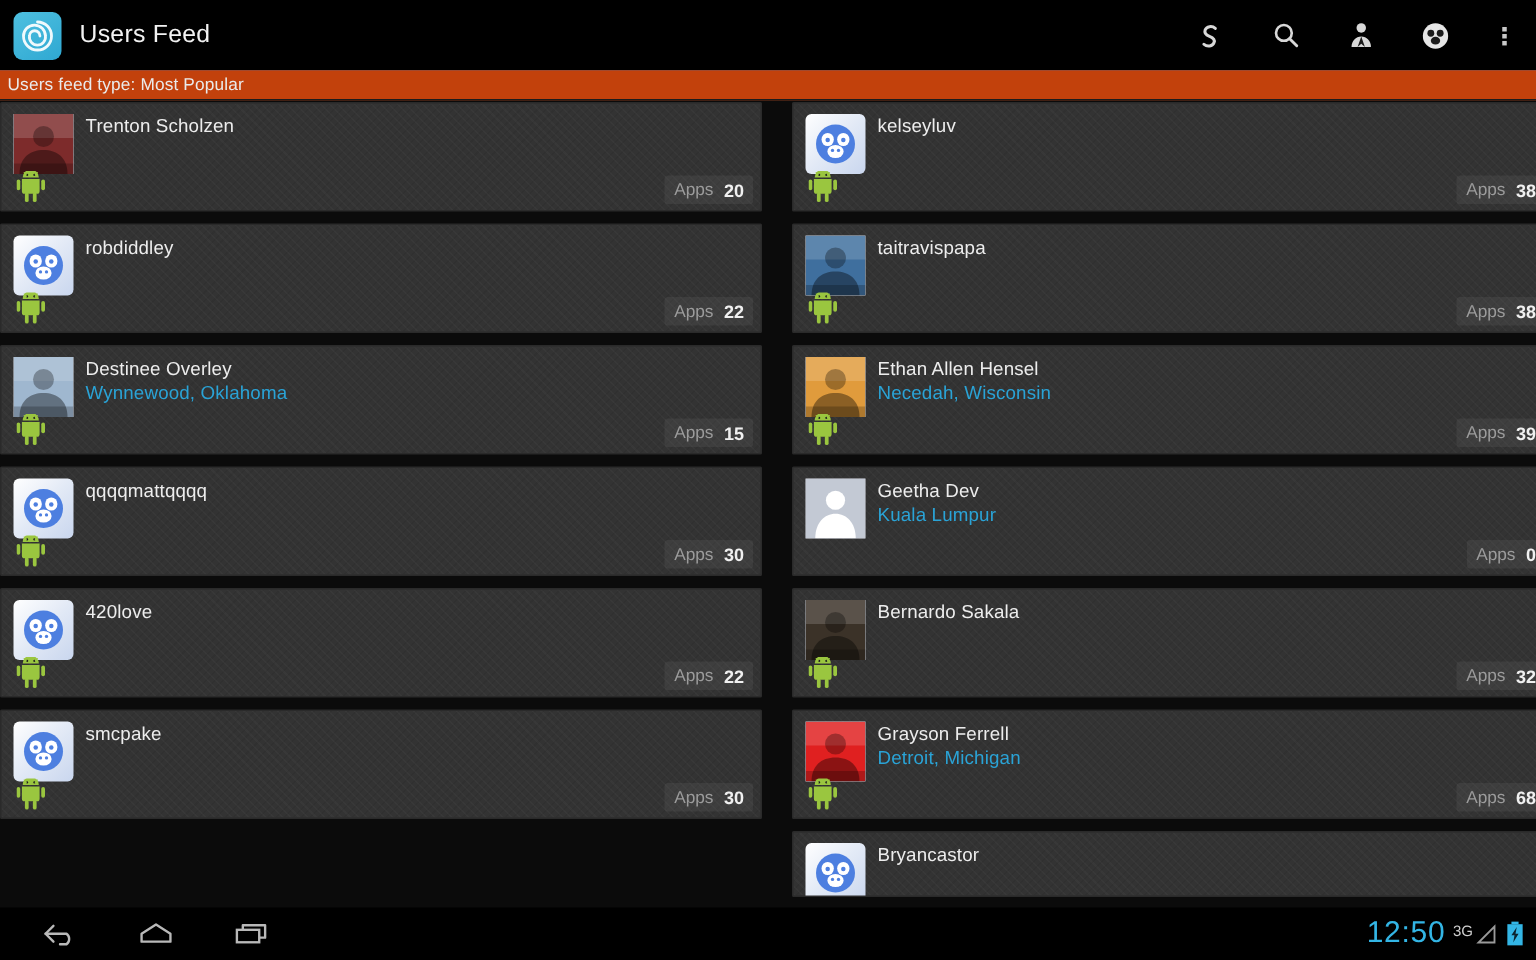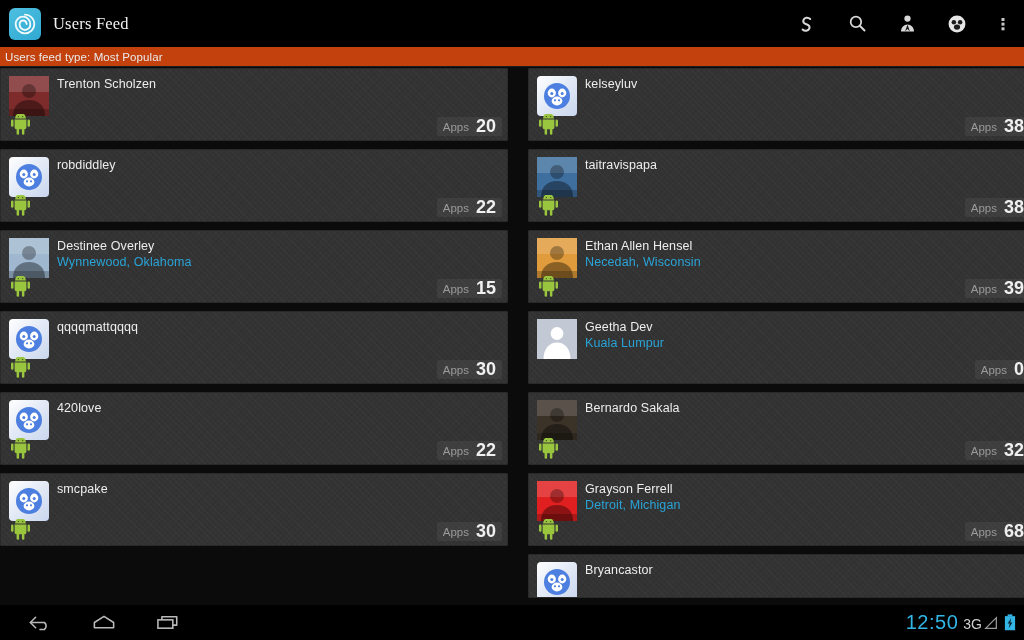--- a/index.html
+++ b/index.html
@@ -10,21 +10,20 @@
     -webkit-font-smoothing:antialiased;
   }
   #screen { position:relative; width:1024px; height:640px; background:#0b0b0b; }
 
   
   .actionbar{
     position:absolute; left:0; top:0; width:1024px; height:49px;
     background:#000;
     display:flex; align-items:center;
     border-bottom:2px solid #fca5a5;
-    font-family:Liberation Serif, serif;
   }
   .app-logo{
     width:32px; height:32px; margin-left:9px; border-radius:6px;
     background:linear-gradient(145deg,#4ec0e0 0%, #2fa8d2 100%);
     display:flex; align-items:center; justify-content:center; flex:0 0 auto;
   }
   .app-title{
     margin-left:12px; color:#f2f2f2; font-size:16.5px; letter-spacing:.2px;
   }
   .ab-spacer{ flex:1 1 auto; }
@@ -100,40 +99,40 @@
     width:19px; height:21px;
   }
   .appsbadge{
     position:absolute; right:5px; bottom:4px;
     height:19px; padding:0 6px;
     background:rgba(255,255,255,.055);
     border-radius:2px;
     display:flex; align-items:center; gap:7px;
   }
   .appsbadge .lbl{ color:#9b9b9b; font-size:11.5px; }
-  .appsbadge .num{ color:#f0f0f0; font-size:18px; font-weight:bold; }
+  .appsbadge .num{ color:#f0f0f0; font-size:12px; font-weight:bold; }
 
   
   .navbar{
     position:absolute; left:0; bottom:0; width:1024px; height:35px;
     background:#000;
     display:flex; align-items:center;
   }
   .navbtn{
     width:64px; height:35px; display:flex; align-items:center; justify-content:center;
     cursor:pointer;
   }
   .nav-left{ margin-left:8px; display:flex; }
   .nav-spacer{ flex:1 1 auto; }
   .sysstat{
     display:flex; align-items:center; gap:5px; margin-right:8px; height:35px;
   }
   .clock{ color:#33b5e5; font-size:20px; letter-spacing:.5px; }
   .netgrp{ display:flex; align-items:flex-start; gap:1px; }
-  .net3g{ color:#cfcfcf; font-size:14px; position:relative; top:1px; }
+  .net3g{ color:#cfcfcf; font-size:10px; position:relative; top:1px; }
 </style>
 </head>
 <body>
 
 <div id="screen">
 
   <div class="actionbar">
     <div class="app-logo">
       <svg viewBox="0 0 32 32" width="26" height="26" aria-hidden="true">
         <path d="M16 4.5 A11.5 11.5 0 1 1 4.5 16 A9 9 0 1 1 22.5 16 A6.6 6.6 0 1 1 9.4 16 A4.3 4.3 0 1 1 18 16" fill="none" stroke="#ffffff" stroke-width="2.3" stroke-linecap="round" opacity=".92"></path>

